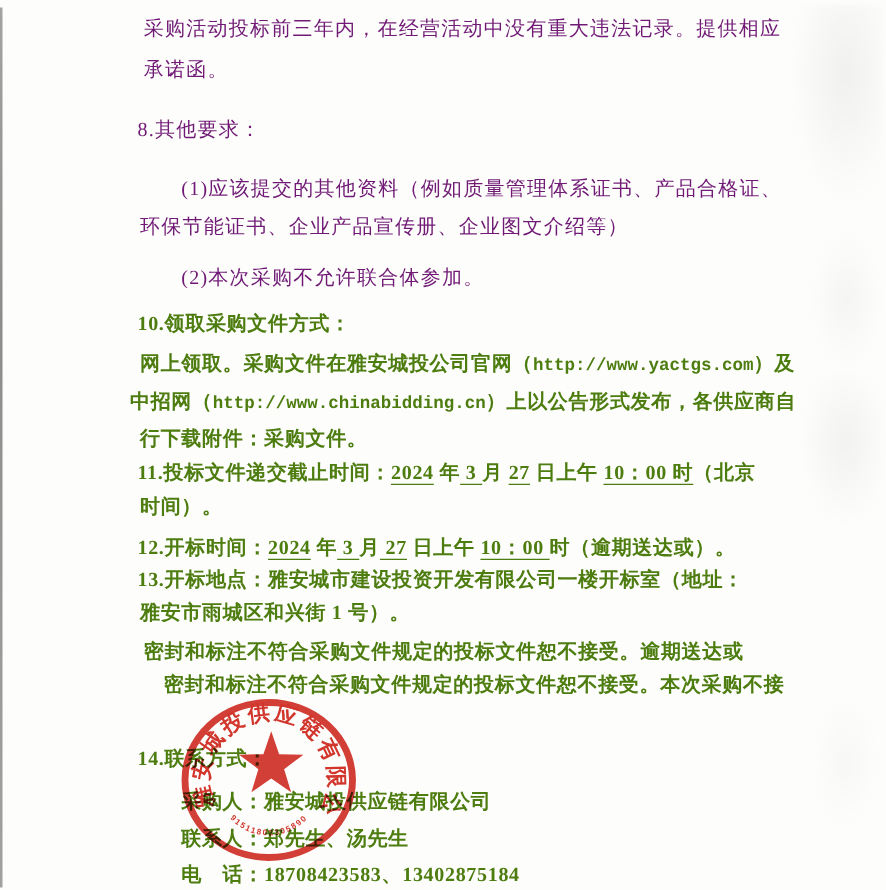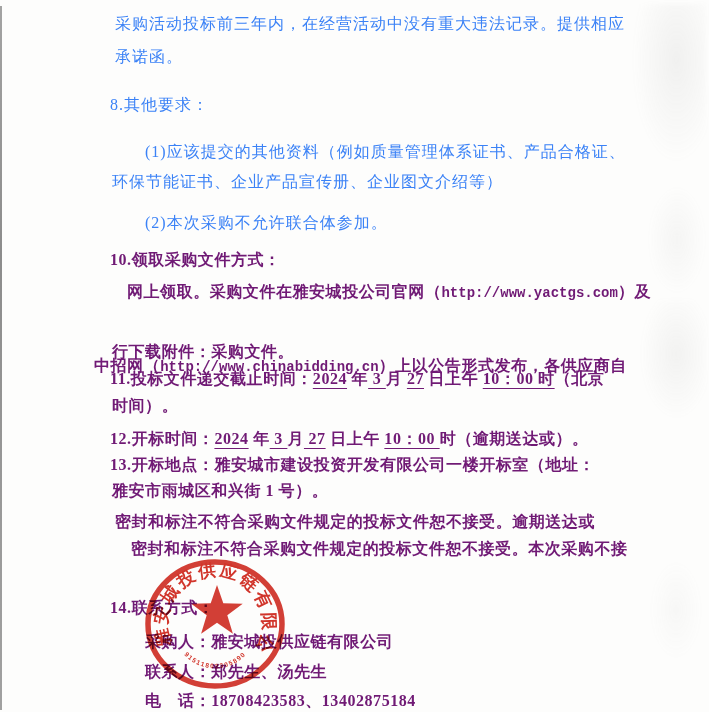--- a/index.html
+++ b/index.html
@@ -4,42 +4,42 @@
 <style>
   html,body{margin:0;padding:0;}
   body{
     width:709px;height:712px;position:relative;overflow:hidden;
     background:#fdfdfc;
     font-family:"Liberation Serif","DejaVu Serif",serif;
   }
   .page{position:absolute;inset:0;}
   .line{
     position:absolute;white-space:nowrap;
-    font-size:16px;line-height:22px;letter-spacing:1px;color:#3b82f6;
+    font-size:16px;line-height:22px;letter-spacing:1px;color:#701a75;
   }
-  .b{font-weight:bold;color:#701a75;letter-spacing:0.55px;}
+  .b{font-weight:bold;color:#4d7c0f;letter-spacing:0.55px;}
   .line .u{
     text-decoration:underline;
     text-decoration-thickness:1px;
     text-underline-offset:4px;
   }
   .line .m{
     font-family:"Liberation Mono","DejaVu Sans Mono",monospace;
     font-size:14px;letter-spacing:0;
   }
   
   .l0 {left:115px;top:13px;}
   .l1 {left:115px;top:46px;}
   .l2 {left:110px;top:94px;}
   .l3 {left:145px;top:141px;}
   .l4 {left:112px;top:171px;}
   .l5 {left:145px;top:212px;}
   .l6 {left:110px;top:249px;}
-  .l7 {left:112px;top:281px;margin-left:15px;}
-  .l8 {left:94px;top:311px;margin-top:44px;}
+  .l7 {left:112px;top:281px;}
+  .l8 {left:104px;top:311px;}
   .l9 {left:112px;top:341px;}
   .l10{left:110px;top:368px;}
   .l11{left:112px;top:395px;}
   .l12{left:110px;top:428px;}
   .l13{left:110px;top:454px;}
   .l14{left:112px;top:480px;}
   .l15{left:115px;top:511px;}
   .l16{left:131px;top:538px;}
   .l17{left:115px;top:564px;}
   .l18{left:110px;top:597px;}

